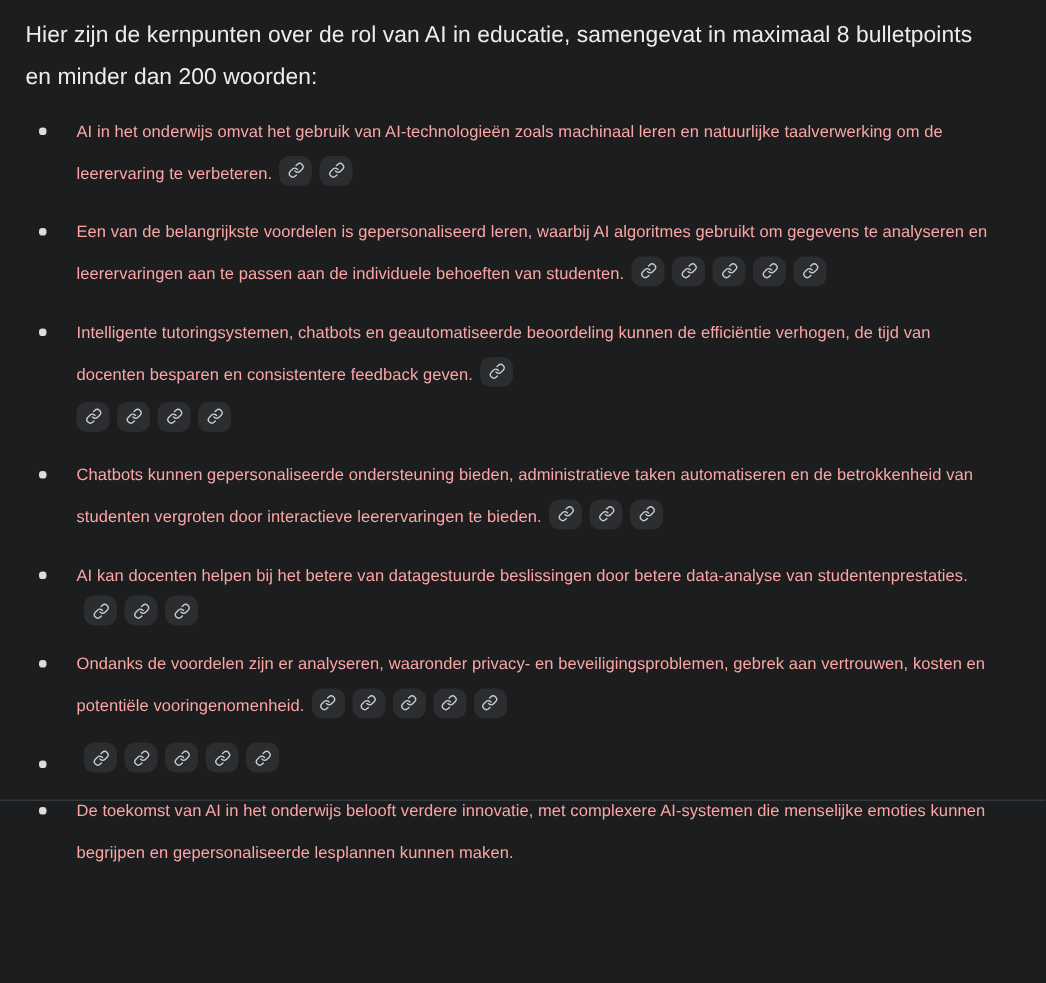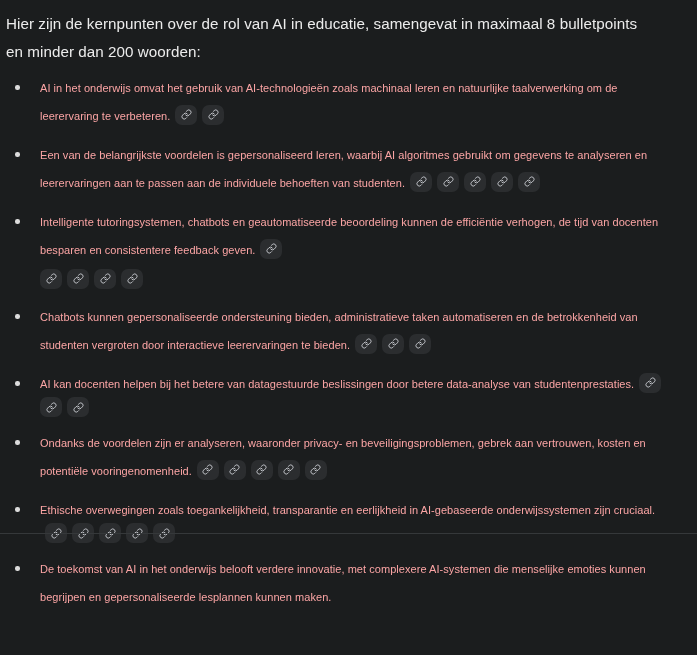--- a/index.html
+++ b/index.html
@@ -15,21 +15,21 @@
     color: #ececec;
     -webkit-font-smoothing: antialiased;
   }
 
   #response-panel {
     position: relative;
     width: 697px;
     height: 536px;
     box-sizing: border-box;
     background: #1b1d1e;
-    padding: 10px 30px 0 6px;
+    padding: 10px 30px 0 17px;
   }
 
   .intro-paragraph {
     font-size: 15.2px;
     line-height: 28px;
     color: #ececec;
     margin: 0 0 8px 0;
     padding-right: 18px;
     letter-spacing: 0.05px;
   }
@@ -277,21 +277,21 @@
               </svg>
             </span>
           </span><span class="citation-chip">
             <span>
               <svg viewBox="0 0 24 24" fill="none" stroke="#c9ccd1" stroke-width="2" stroke-linecap="round" stroke-linejoin="round">
                 <path d="M10 13a5 5 0 0 0 7.54.54l3-3a5 5 0 0 0-7.07-7.07l-1.72 1.71"></path>
                 <path d="M14 11a5 5 0 0 0-7.54-.54l-3 3a5 5 0 0 0 7.07 7.07l1.71-1.71"></path>
               </svg>
             </span>
           </span></span></li>
-      <li class="bullet-item"><span class="bullet-marker"></span><span class="bullet-text">Ethische overwegingen zoals toegankelijkheid, transparantie en eerlijkheid in AI-gebaseerde onderwijssystemen zijn cruciaal.</span><span class="citation-chips"><span class="citation-chip">
+      <li class="bullet-item"><span class="bullet-marker"></span><span class="citation-chips"><span class="citation-chip">
             <span>
               <svg viewBox="0 0 24 24" fill="none" stroke="#c9ccd1" stroke-width="2" stroke-linecap="round" stroke-linejoin="round">
                 <path d="M10 13a5 5 0 0 0 7.54.54l3-3a5 5 0 0 0-7.07-7.07l-1.72 1.71"></path>
                 <path d="M14 11a5 5 0 0 0-7.54-.54l-3 3a5 5 0 0 0 7.07 7.07l1.71-1.71"></path>
               </svg>
             </span>
           </span><span class="citation-chip">
             <span>
               <svg viewBox="0 0 24 24" fill="none" stroke="#c9ccd1" stroke-width="2" stroke-linecap="round" stroke-linejoin="round">
                 <path d="M10 13a5 5 0 0 0 7.54.54l3-3a5 5 0 0 0-7.07-7.07l-1.72 1.71"></path>

